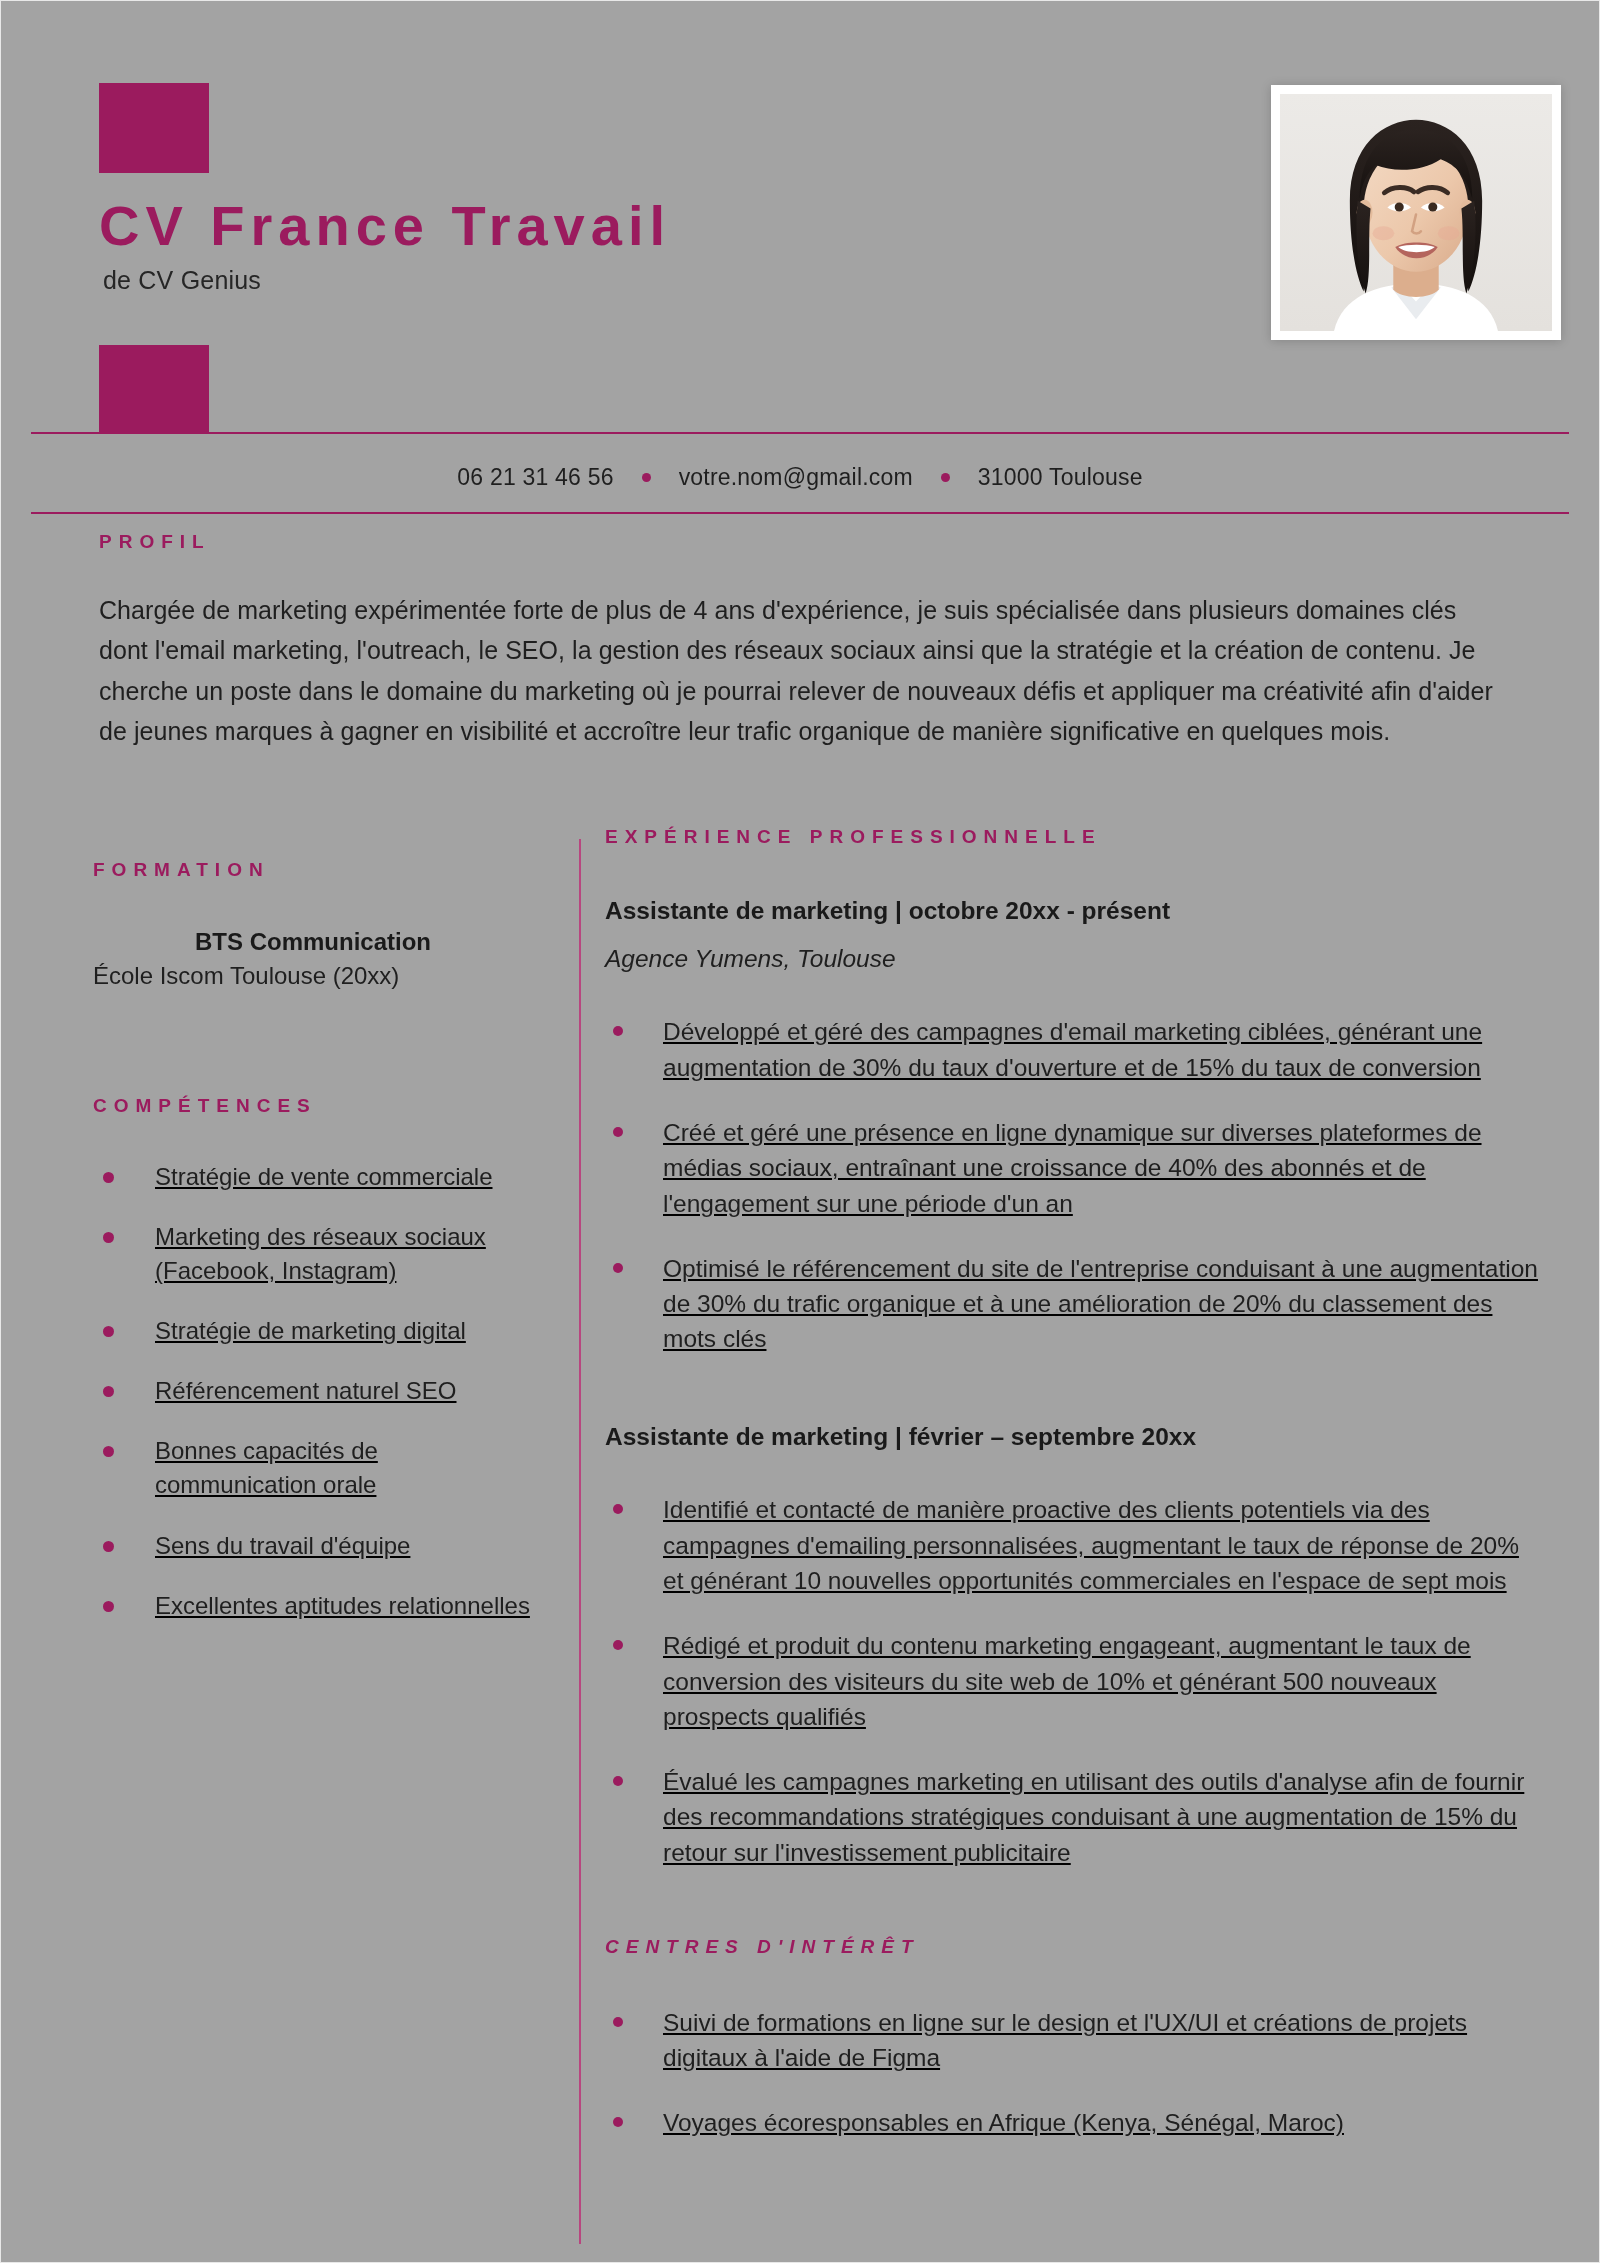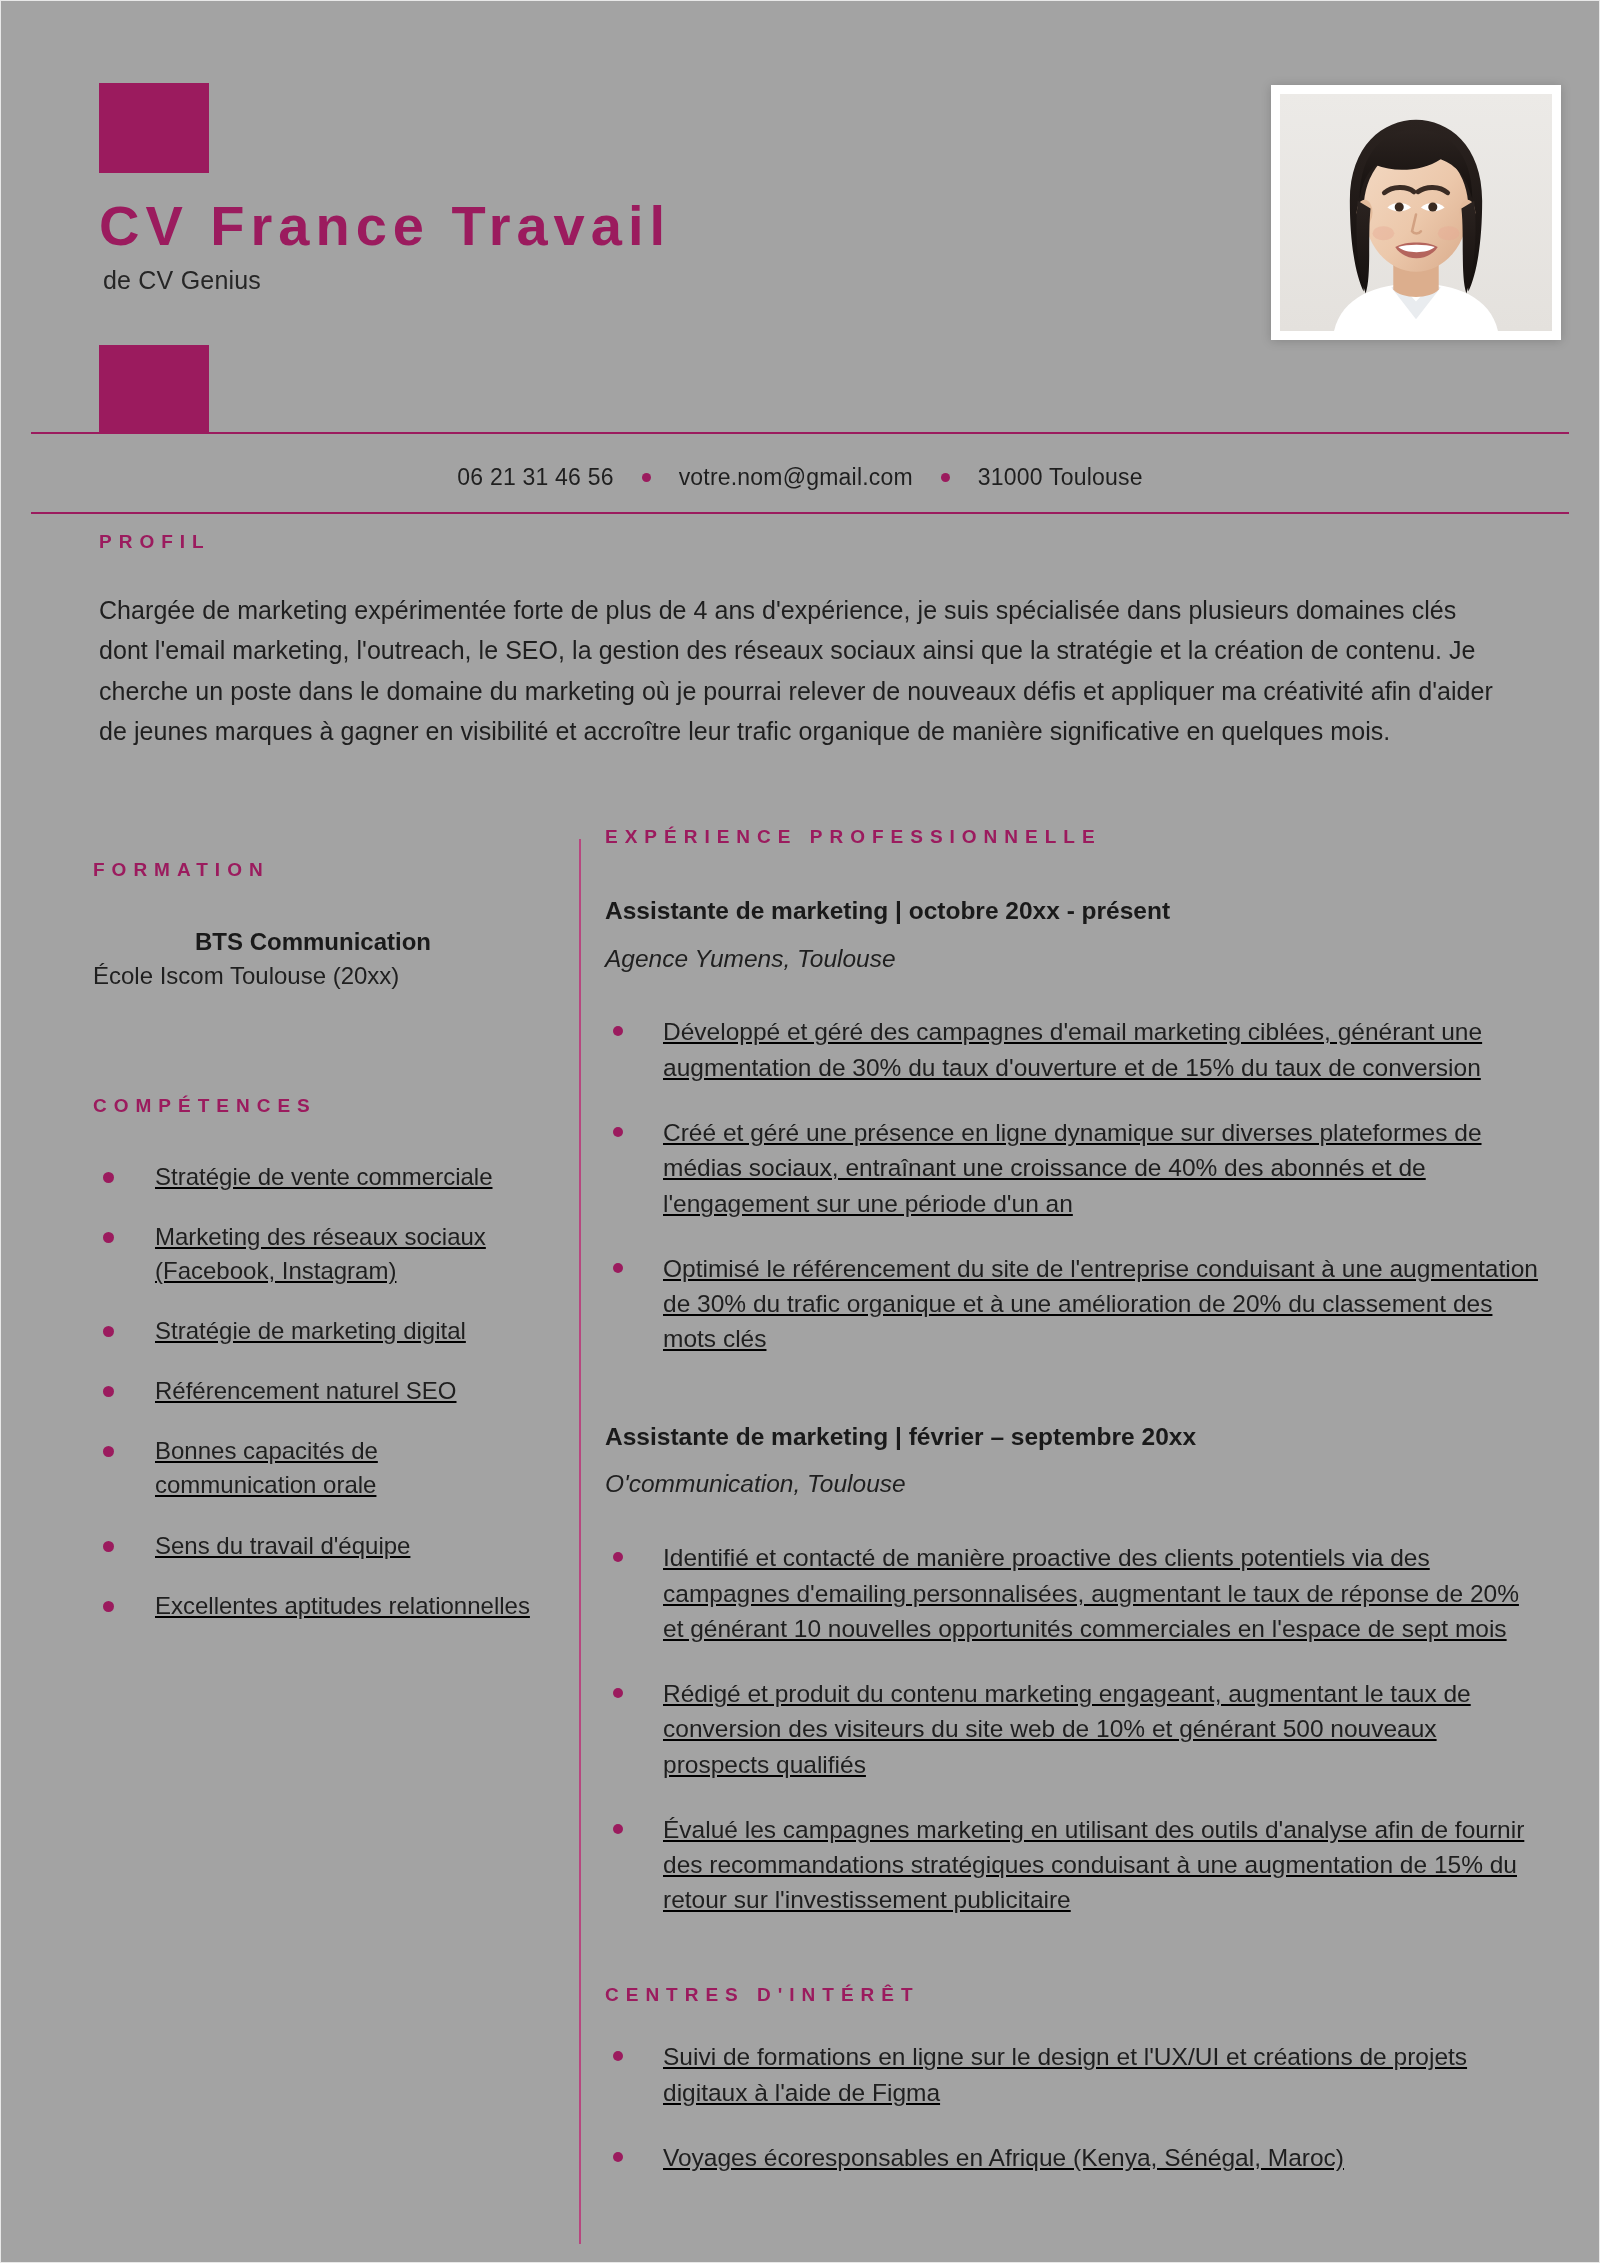--- a/index.html
+++ b/index.html
@@ -253,21 +253,21 @@
     font-size: 24.5px;
     font-style: italic;
     font-weight: 400;
     color: #1f1f1f;
     margin: 16px 0 0 0;
     line-height: 1.3;
   }
   .job-bullets { margin-top: 40px !important; }
   .job-gap { height: 34px; }
 
-  .interets-heading { margin-top: 66px; margin-bottom: 33px; }
+  .interets-heading { margin-top: 66px; margin-bottom: 46px; font-style: italic; }
 </style>
 </head>
 <body>
 
 <div class="page">
 
   <div class="header">
     <div class="accent-block-top"></div>
     <div class="accent-block-bottom"></div>
 
@@ -390,21 +390,20 @@
             <li>Développé et géré des campagnes d'email marketing ciblées, générant une augmentation de 30% du taux d'ouverture et de 15% du taux de conversion</li>
             <li>Créé et géré une présence en ligne dynamique sur diverses plateformes de médias sociaux, entraînant une croissance de 40% des abonnés et de l'engagement sur une période d'un an</li>
             <li>Optimisé le référencement du site de l'entreprise conduisant à une augmentation de 30% du trafic organique et à une amélioration de 20% du classement des mots clés</li>
           </ul>
         </div>
 
         <div class="job-gap"></div>
 
         <div class="job">
           <div class="job-title">Assistante de marketing | février – septembre 20xx</div>
-          <div class="job-company">O'communication, Toulouse</div>
           <ul class="bullets exp job-bullets">
             <li>Identifié et contacté de manière proactive des clients potentiels via des campagnes d'emailing personnalisées, augmentant le taux de réponse de 20% et générant 10 nouvelles opportunités commerciales en l'espace de sept mois</li>
             <li>Rédigé et produit du contenu marketing engageant, augmentant le taux de conversion des visiteurs du site web de 10% et générant 500 nouveaux prospects qualifiés</li>
             <li>Évalué les campagnes marketing en utilisant des outils d'analyse afin de fournir des recommandations stratégiques conduisant à une augmentation de 15% du retour sur l'investissement publicitaire</li>
           </ul>
         </div>
       </div>
 
       <div class="block">
         <h2 class="section-heading interets-heading">CENTRES D'INTÉRÊT</h2>

